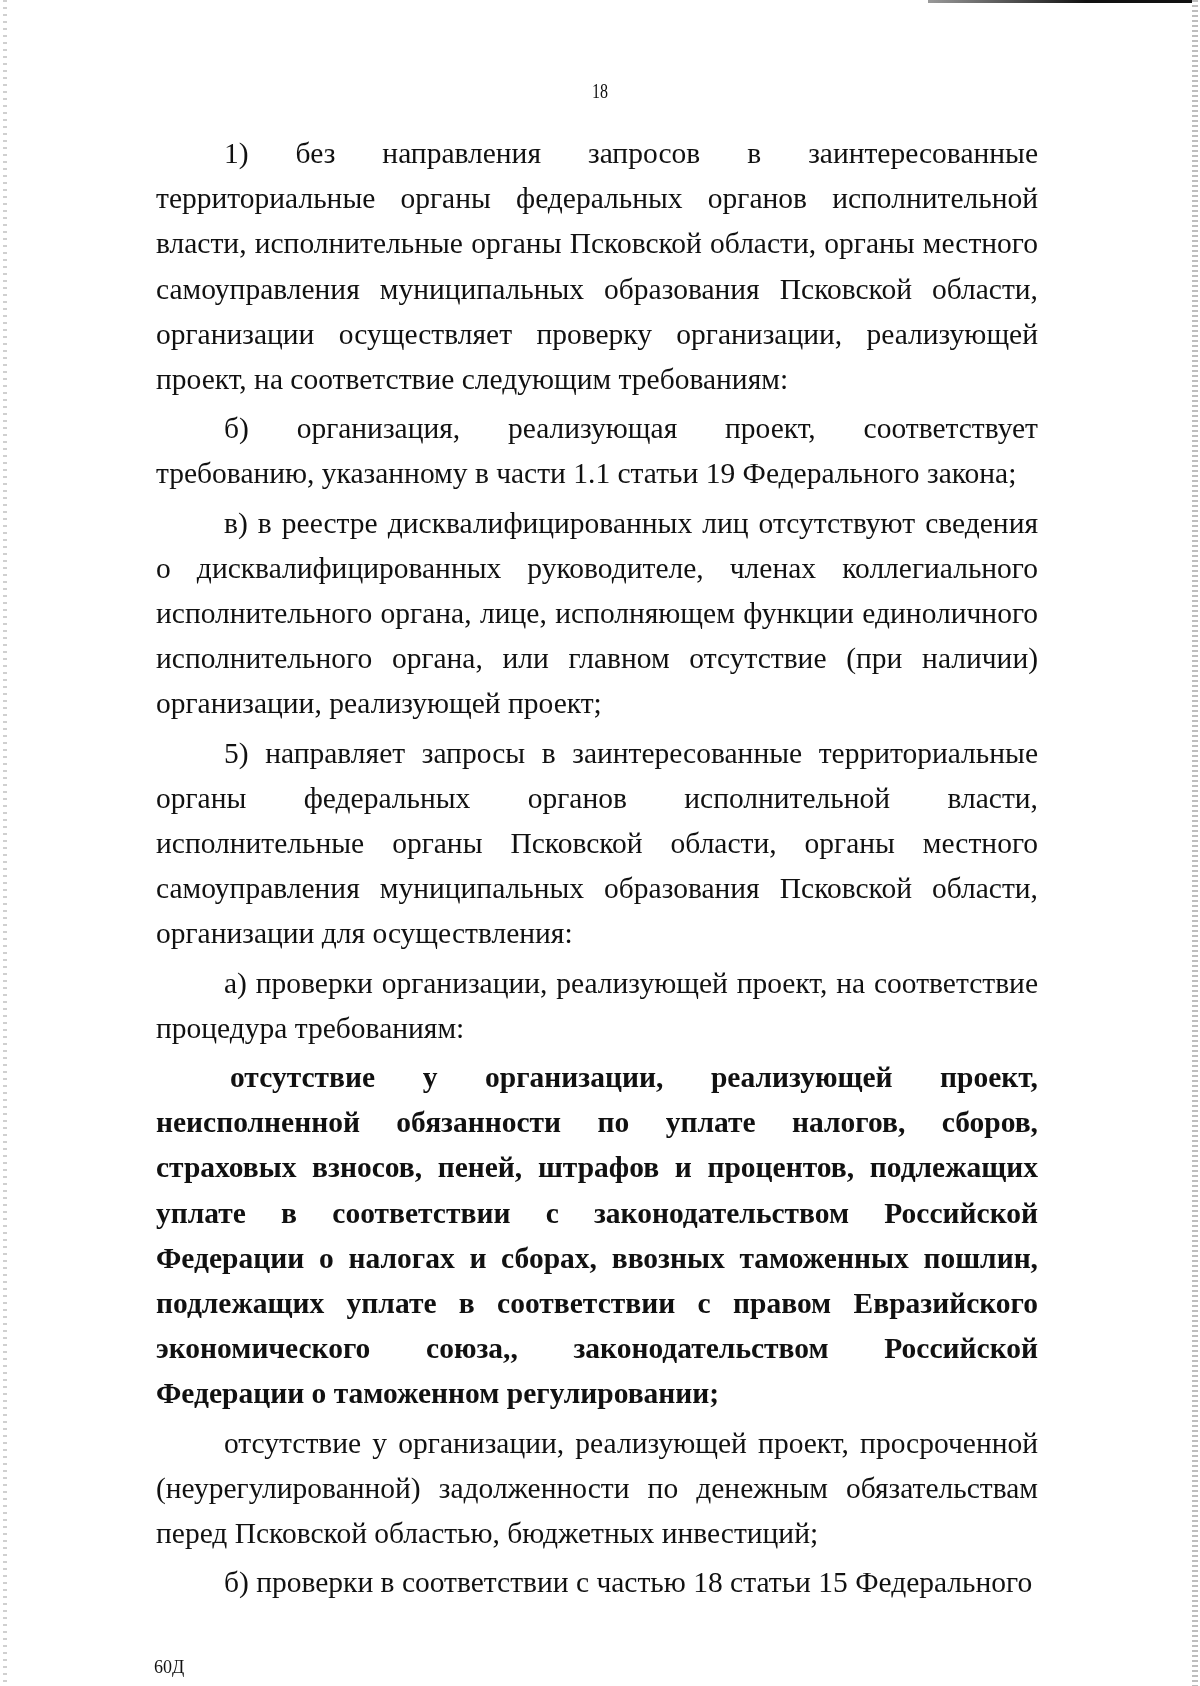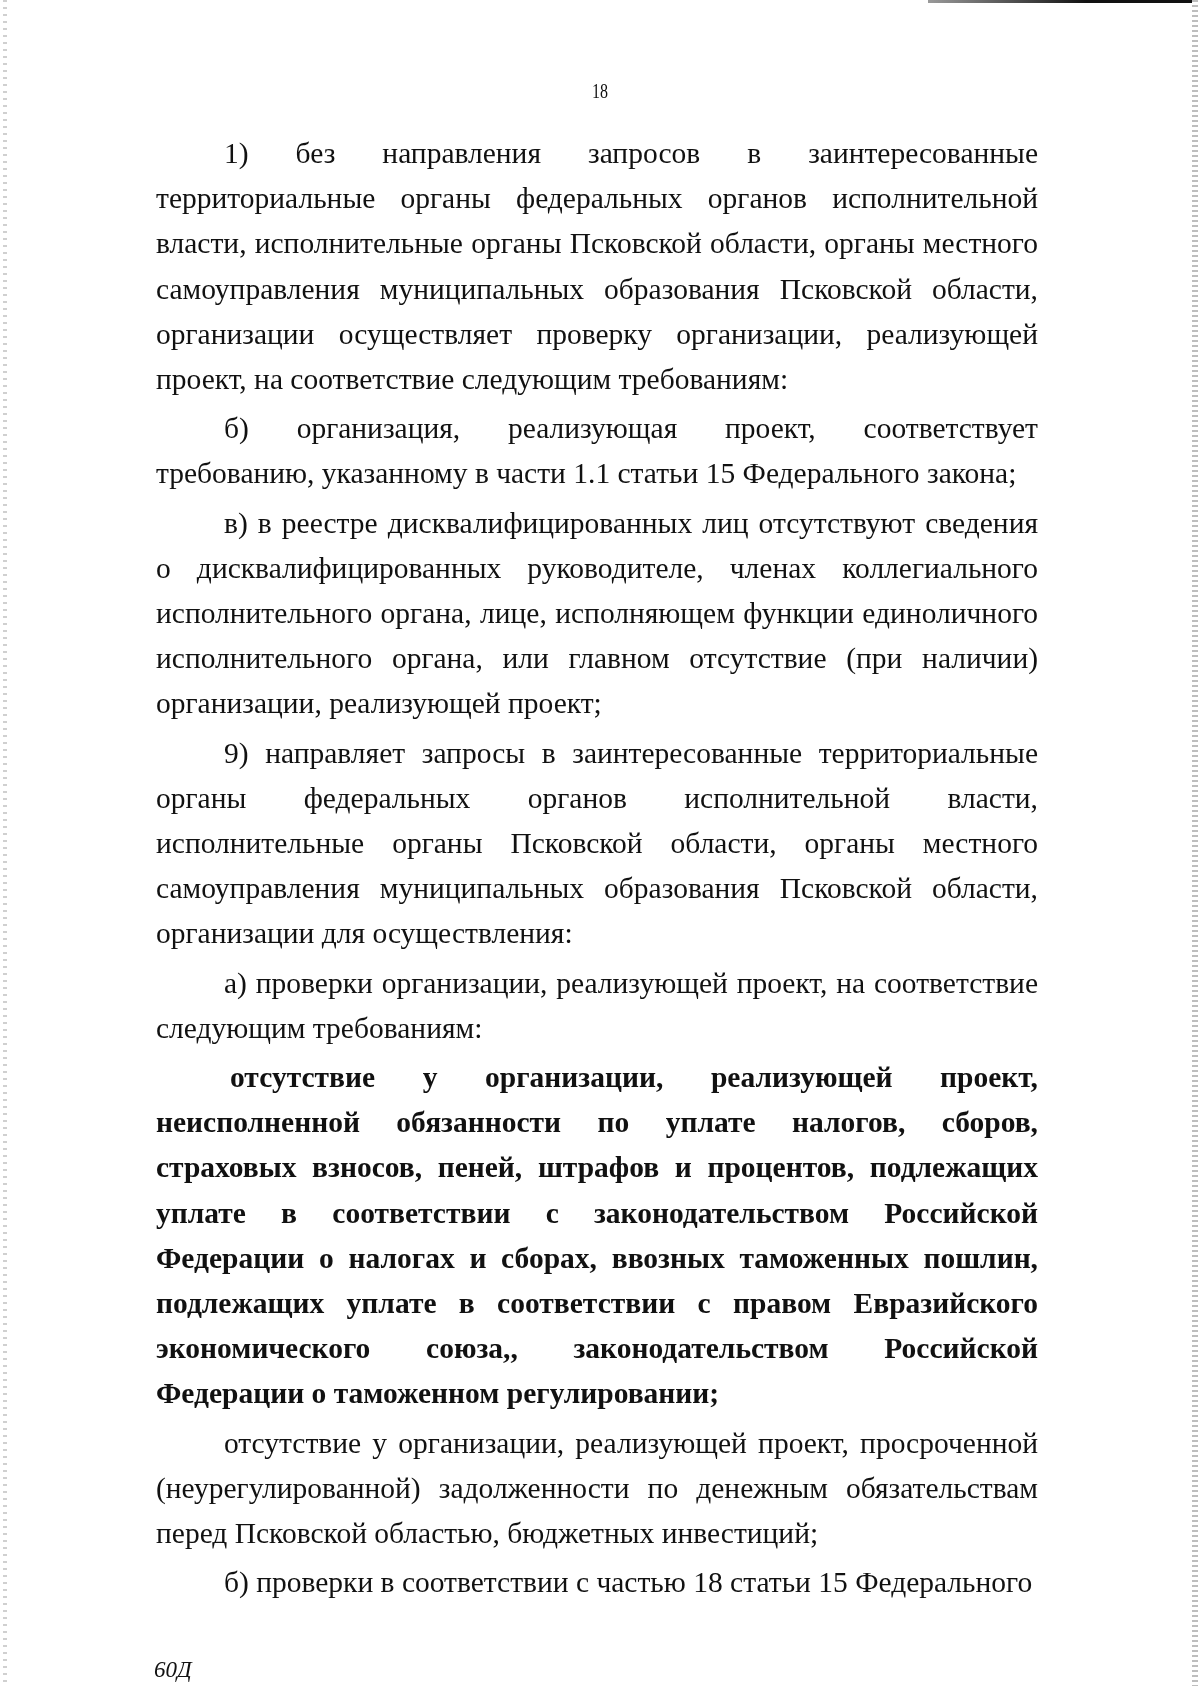--- a/index.html
+++ b/index.html
@@ -66,37 +66,36 @@
       transform-origin: left top;
     }
     .text-body p.extra-indent {
       text-indent: 74px;
       font-weight: bold;
     }
     .footer-code {
       position: absolute;
       top: 1657px;
       left: 154px;
-      font-size: 23px;
-      font-style: italic;
+      font-size: 18px;
     }
   </style>
 </head>
 <body>
 
 <div class="scan-edge-left"></div>
 <div class="scan-edge-right"></div>
 <div class="scan-top-bar"></div>
 
 <div class="page-number">18</div>
 
 <div class="text-body">
   <p>1) без направления запросов в заинтересованные территориальные органы федеральных органов исполнительной власти, исполнительные органы Псковской области, органы местного самоуправления муниципальных образования Псковской области, организации осуществляет проверку организации, реализующей проект, на соответствие следующим требованиям:</p>
-  <p>б) организация, реализующая проект, соответствует требованию, указанному в части 1.1 статьи 15 Федерального закона;</p>
+  <p>б) организация, реализующая проект, соответствует требованию, указанному в части 1.1 статьи 19 Федерального закона;</p>
   <p>в) в реестре дисквалифицированных лиц отсутствуют сведения о дисквалифицированных руководителе, членах коллегиального исполнительного органа, лице, исполняющем функции единоличного исполнительного органа, или главном отсутствие (при наличии) организации, реализующей проект;</p>
-  <p>9) направляет запросы в заинтересованные территориальные органы федеральных органов исполнительной власти, исполнительные органы Псковской области, органы местного самоуправления муниципальных образования Псковской области, организации для осуществления:</p>
-  <p>а) проверки организации, реализующей проект, на соответствие следующим требованиям:</p>
+  <p>5) направляет запросы в заинтересованные территориальные органы федеральных органов исполнительной власти, исполнительные органы Псковской области, органы местного самоуправления муниципальных образования Псковской области, организации для осуществления:</p>
+  <p>а) проверки организации, реализующей проект, на соответствие процедура требованиям:</p>
   <p class="extra-indent">отсутствие у организации, реализующей проект, неисполненной обязанности по уплате налогов, сборов, страховых взносов, пеней, штрафов и процентов, подлежащих уплате в соответствии с законодательством Российской Федерации о налогах и сборах, ввозных таможенных пошлин, подлежащих уплате в соответствии с правом Евразийского экономического союза,, законодательством Российской Федерации о таможенном регулировании;</p>
   <p>отсутствие у организации, реализующей проект, просроченной (неурегулированной) задолженности по денежным обязательствам перед Псковской областью, бюджетных инвестиций;</p>
   <p>б) проверки в соответствии с частью 18 статьи 15 Федерального</p>
 </div>
 
 <div class="footer-code">60Д</div>
 
 </body></html>

